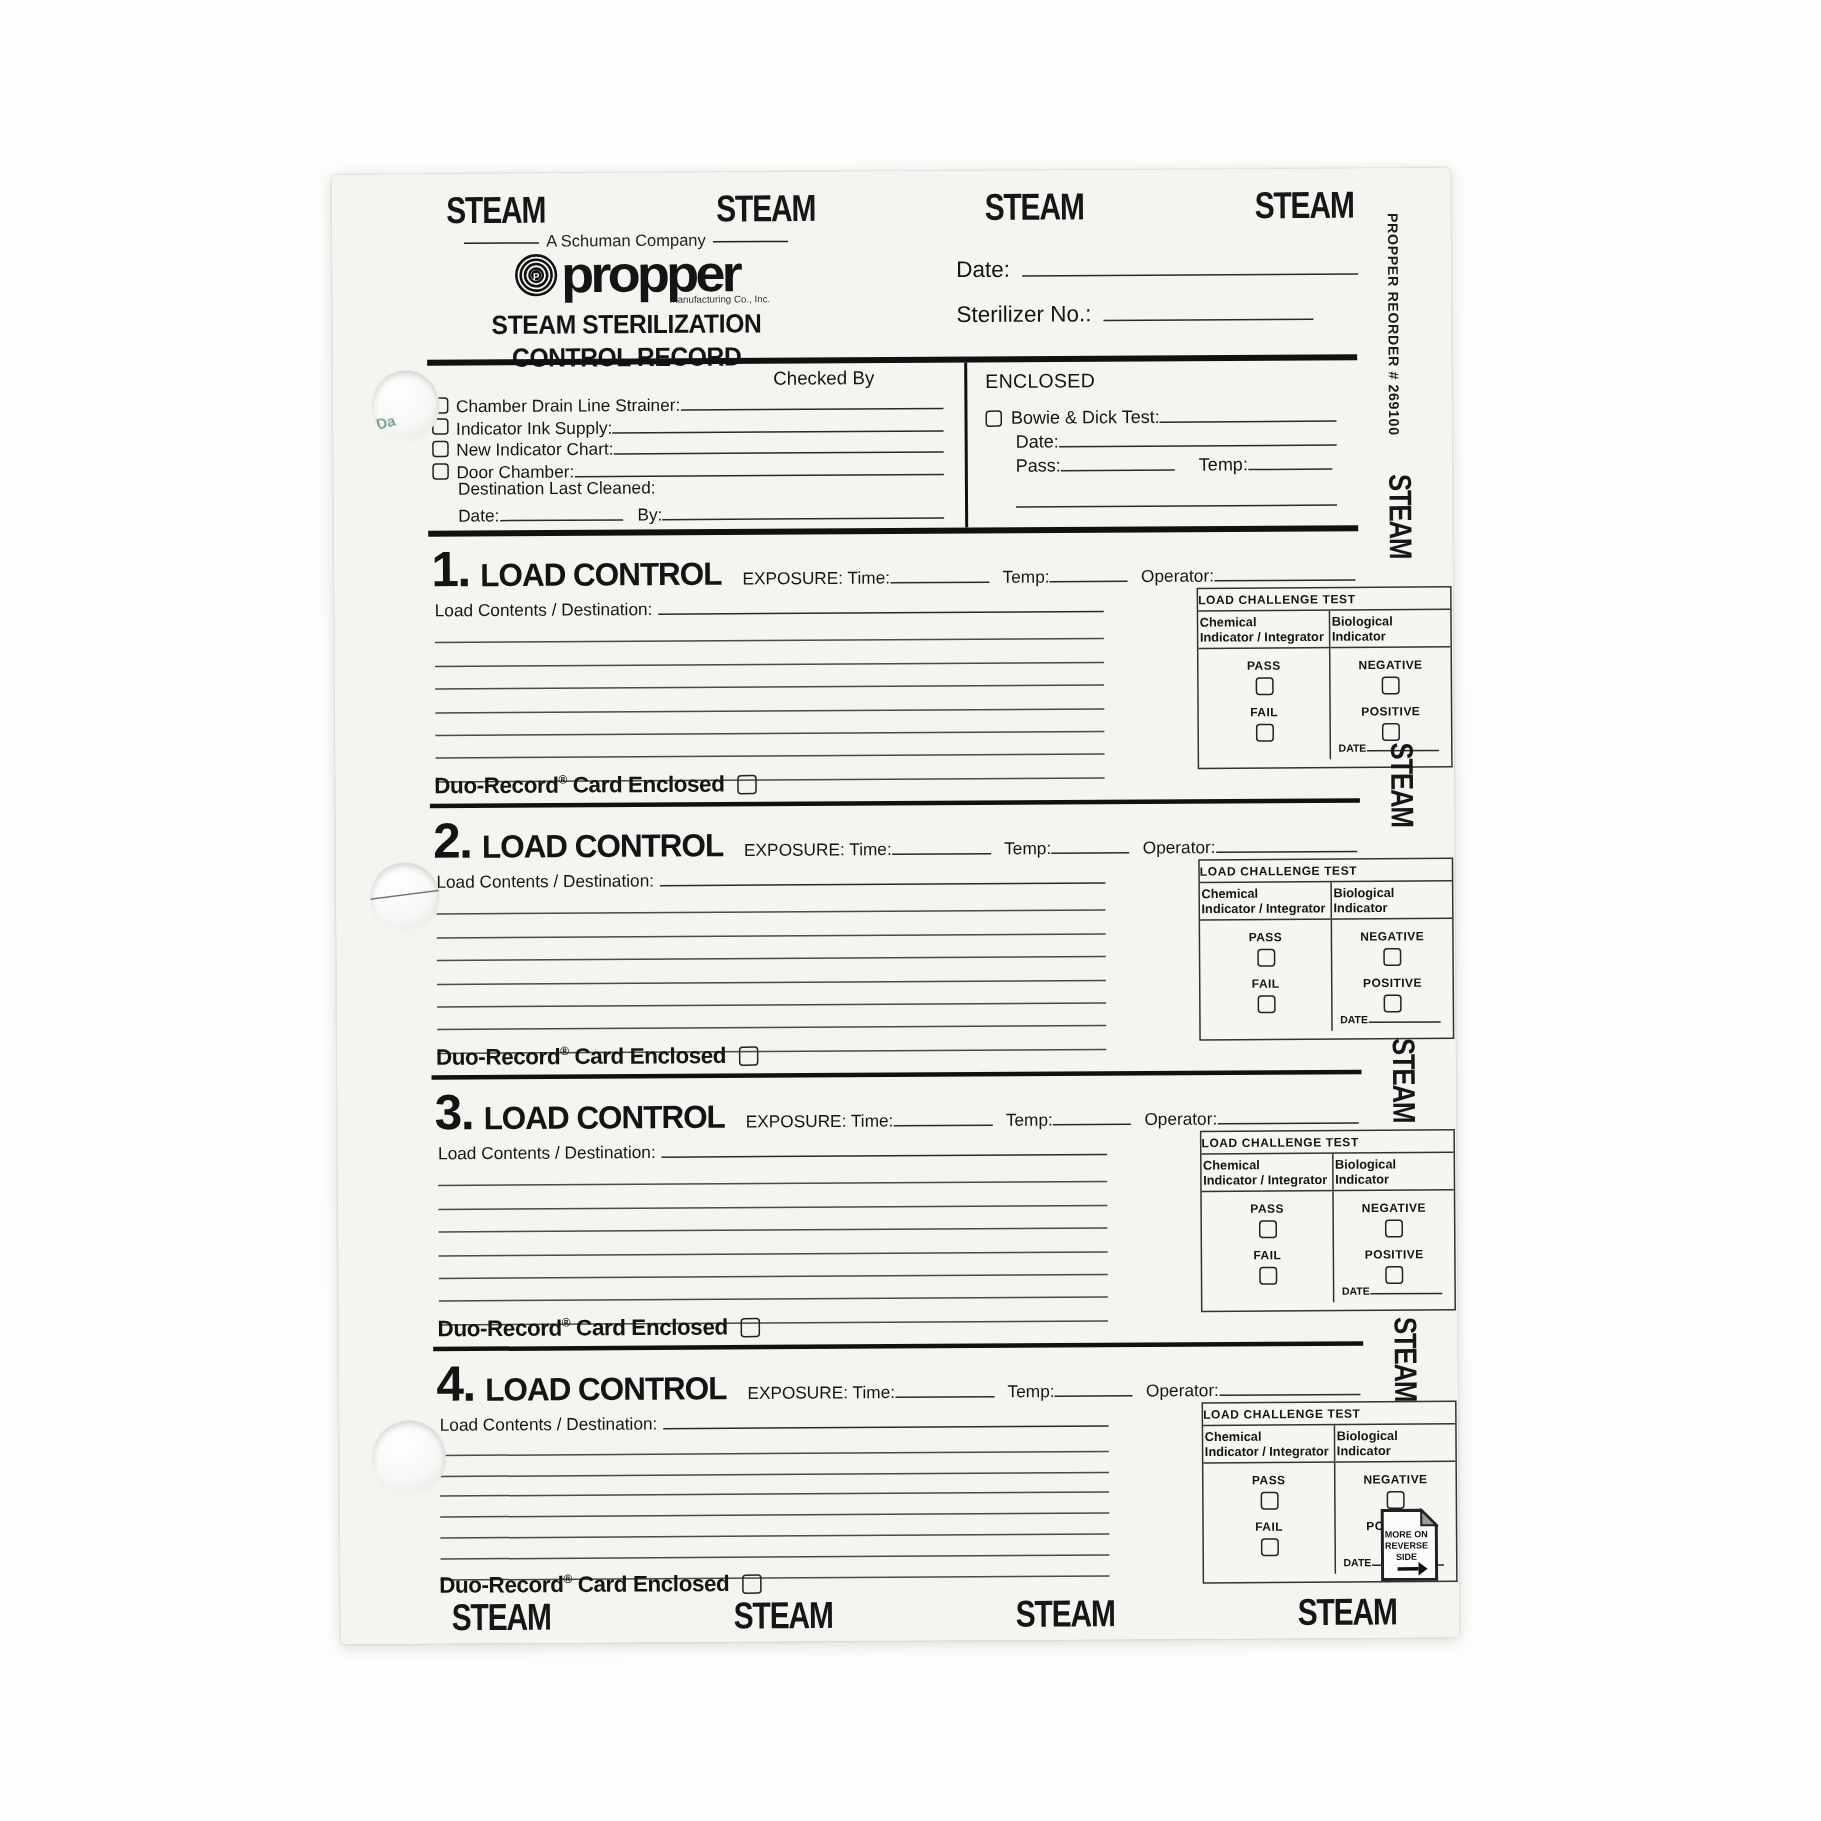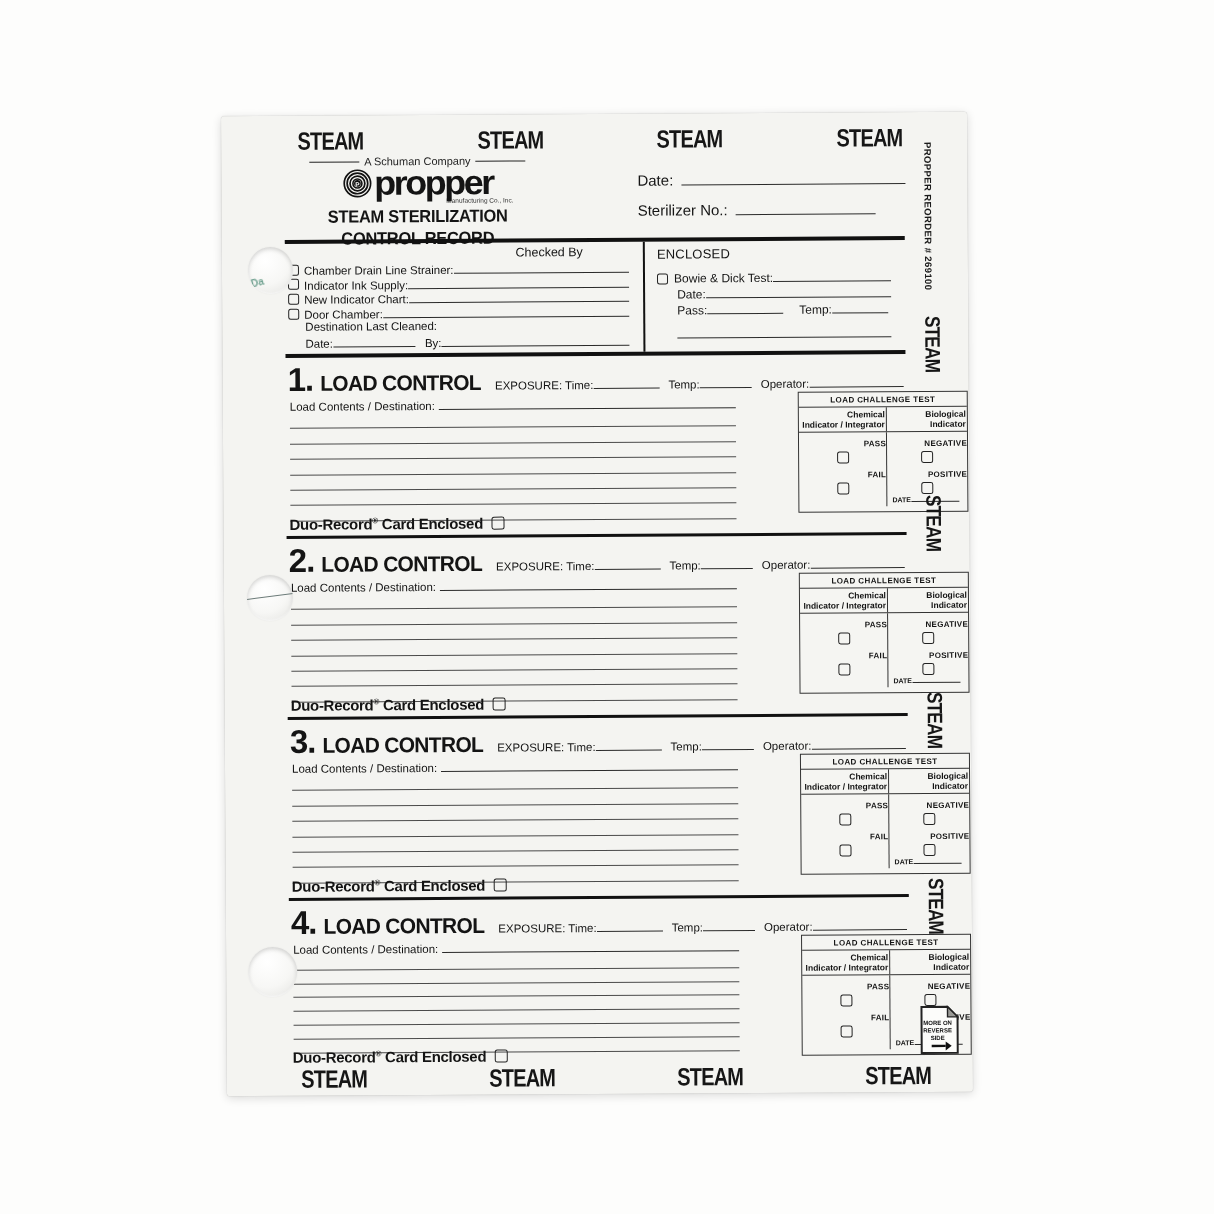--- a/index.html
+++ b/index.html
@@ -75,28 +75,28 @@
   .contents{position:absolute;left:4px;top:41px;width:446px;}
   .lc-row{display:flex;align-items:baseline;font-size:11.5px;height:15px;}
   .lc-row .lab{white-space:nowrap;margin-right:4px;}
   .rule{height:14.4px;border-bottom:1.1px solid #4a4a4a;}
   .load-section.last .rule{height:12.8px;}
   
   .challenge{
     position:absolute;left:512px;top:37px;width:170px;height:121px;box-sizing:border-box;
     border:1.6px solid #333;background:#f5f5f2;
   }
-  .ch-title{font-size:8px;font-weight:700;text-align:center;letter-spacing:.4px;padding:2.5px 0 2px;border-bottom:1.4px solid #333;}
+  .ch-title{font-size:8px;font-weight:700;letter-spacing:.4px;padding:2.5px 0 2px;border-bottom:1.4px solid #333;}
   .ch-heads{display:flex;border-bottom:1.4px solid #333;}
-  .ch-col-h{font-size:8.5px;font-weight:700;text-align:right;padding:2px 1px;line-height:1.18;
+  .ch-col-h{font-size:8.5px;font-weight:700;text-align:left;padding:2px 1px;line-height:1.18;
     display:flex;flex-direction:column;justify-content:center;min-height:24px;box-sizing:border-box;}
   .ch-col-h.chem{flex:0 0 88px;border-right:1.4px solid #333;}
   .ch-col-h.bio{flex:1;}
   .ch-body{display:flex;height:calc(100% - 45px);}
-  .ch-col{flex:0 0 88px;border-right:1.4px solid #333;text-align:right;position:relative;box-sizing:border-box;}
+  .ch-col{flex:0 0 88px;border-right:1.4px solid #333;text-align:center;position:relative;box-sizing:border-box;}
   .ch-col.right{flex:1;border-right:none;}
   .ch-lab{font-size:8px;font-weight:700;letter-spacing:.3px;margin-top:7px;}
   .ch-cb{display:block;margin:3px auto 0;width:12px;height:12px;}
   .ch-date{position:absolute;left:5px;bottom:3px;display:flex;align-items:baseline;font-size:7px;font-weight:700;}
   .ch-date .bl{height:7px;width:48px;}
   
   .duo{position:absolute;left:3px;bottom:3px;display:flex;align-items:center;font-size:15px;font-weight:800;letter-spacing:-.3px;}
   .duo sup{font-size:8px;font-weight:700;vertical-align:super;}
   .duo .cb{width:13px;height:13px;margin-left:9px;}
   

